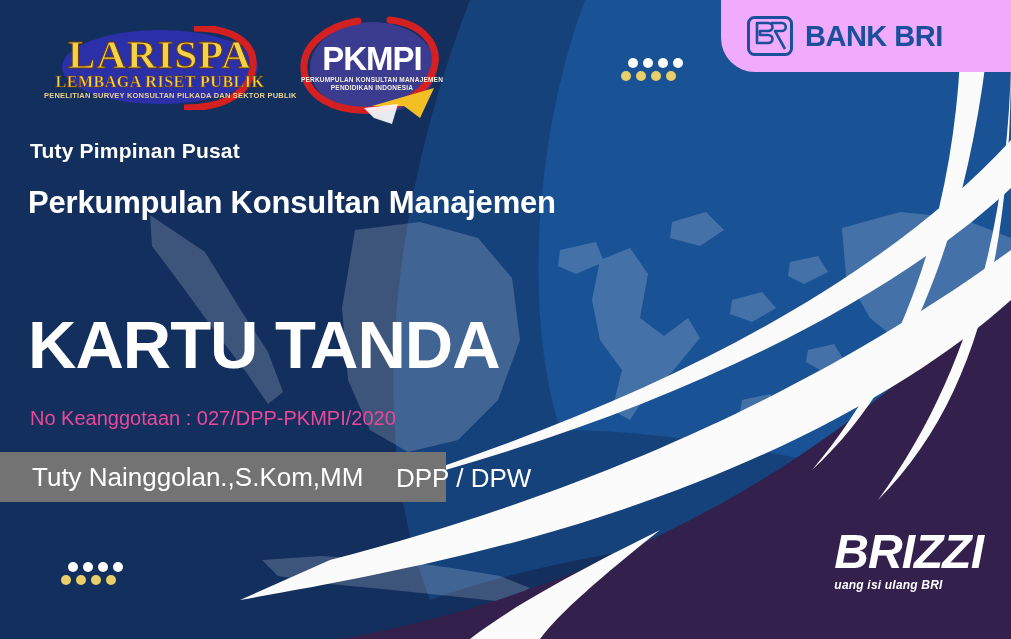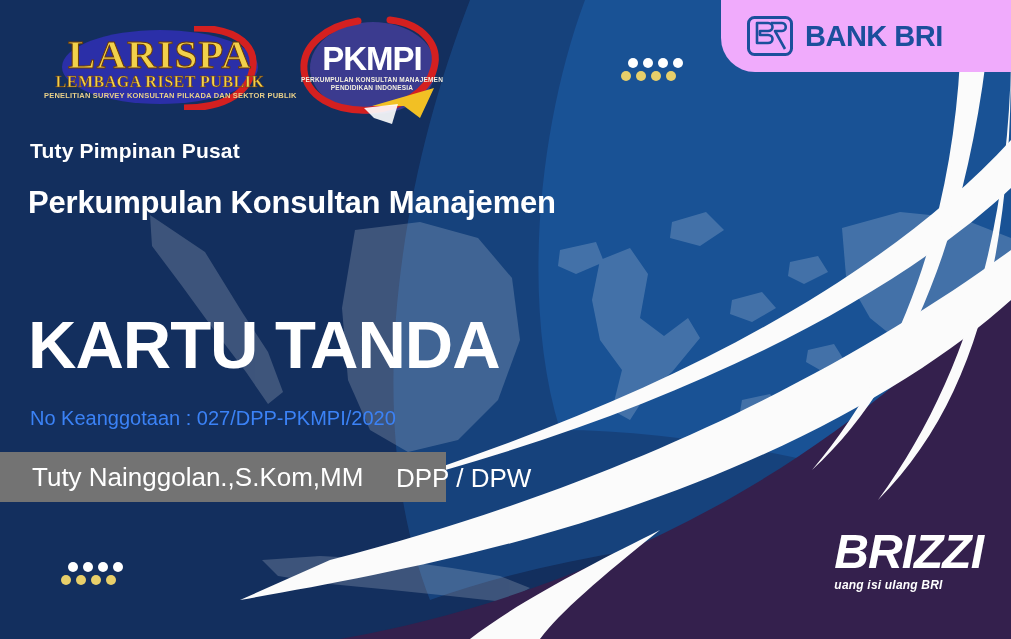--- a/index.html
+++ b/index.html
@@ -108,21 +108,21 @@
     color:#ffffff;font-size:67px;font-weight:bold;line-height:1;
     letter-spacing:-1px;
     margin-top:36px;
   }
   #title-sub{
     position:absolute;left:30px;top:345px;
     color:#ffffff;font-size:33px;font-weight:normal;line-height:1;
   }
   #member-no{
     position:absolute;left:30px;top:408px;
-    color:#3b82f6;font-size:20px;line-height:1;
+    color:#ec4899;font-size:20px;line-height:1;
   }
 
   
   #name-bar{
     position:absolute;left:0;top:452px;
     width:446px;height:50px;
     background:#737373;
     display:flex;align-items:center;
   }
   #name-bar span{

